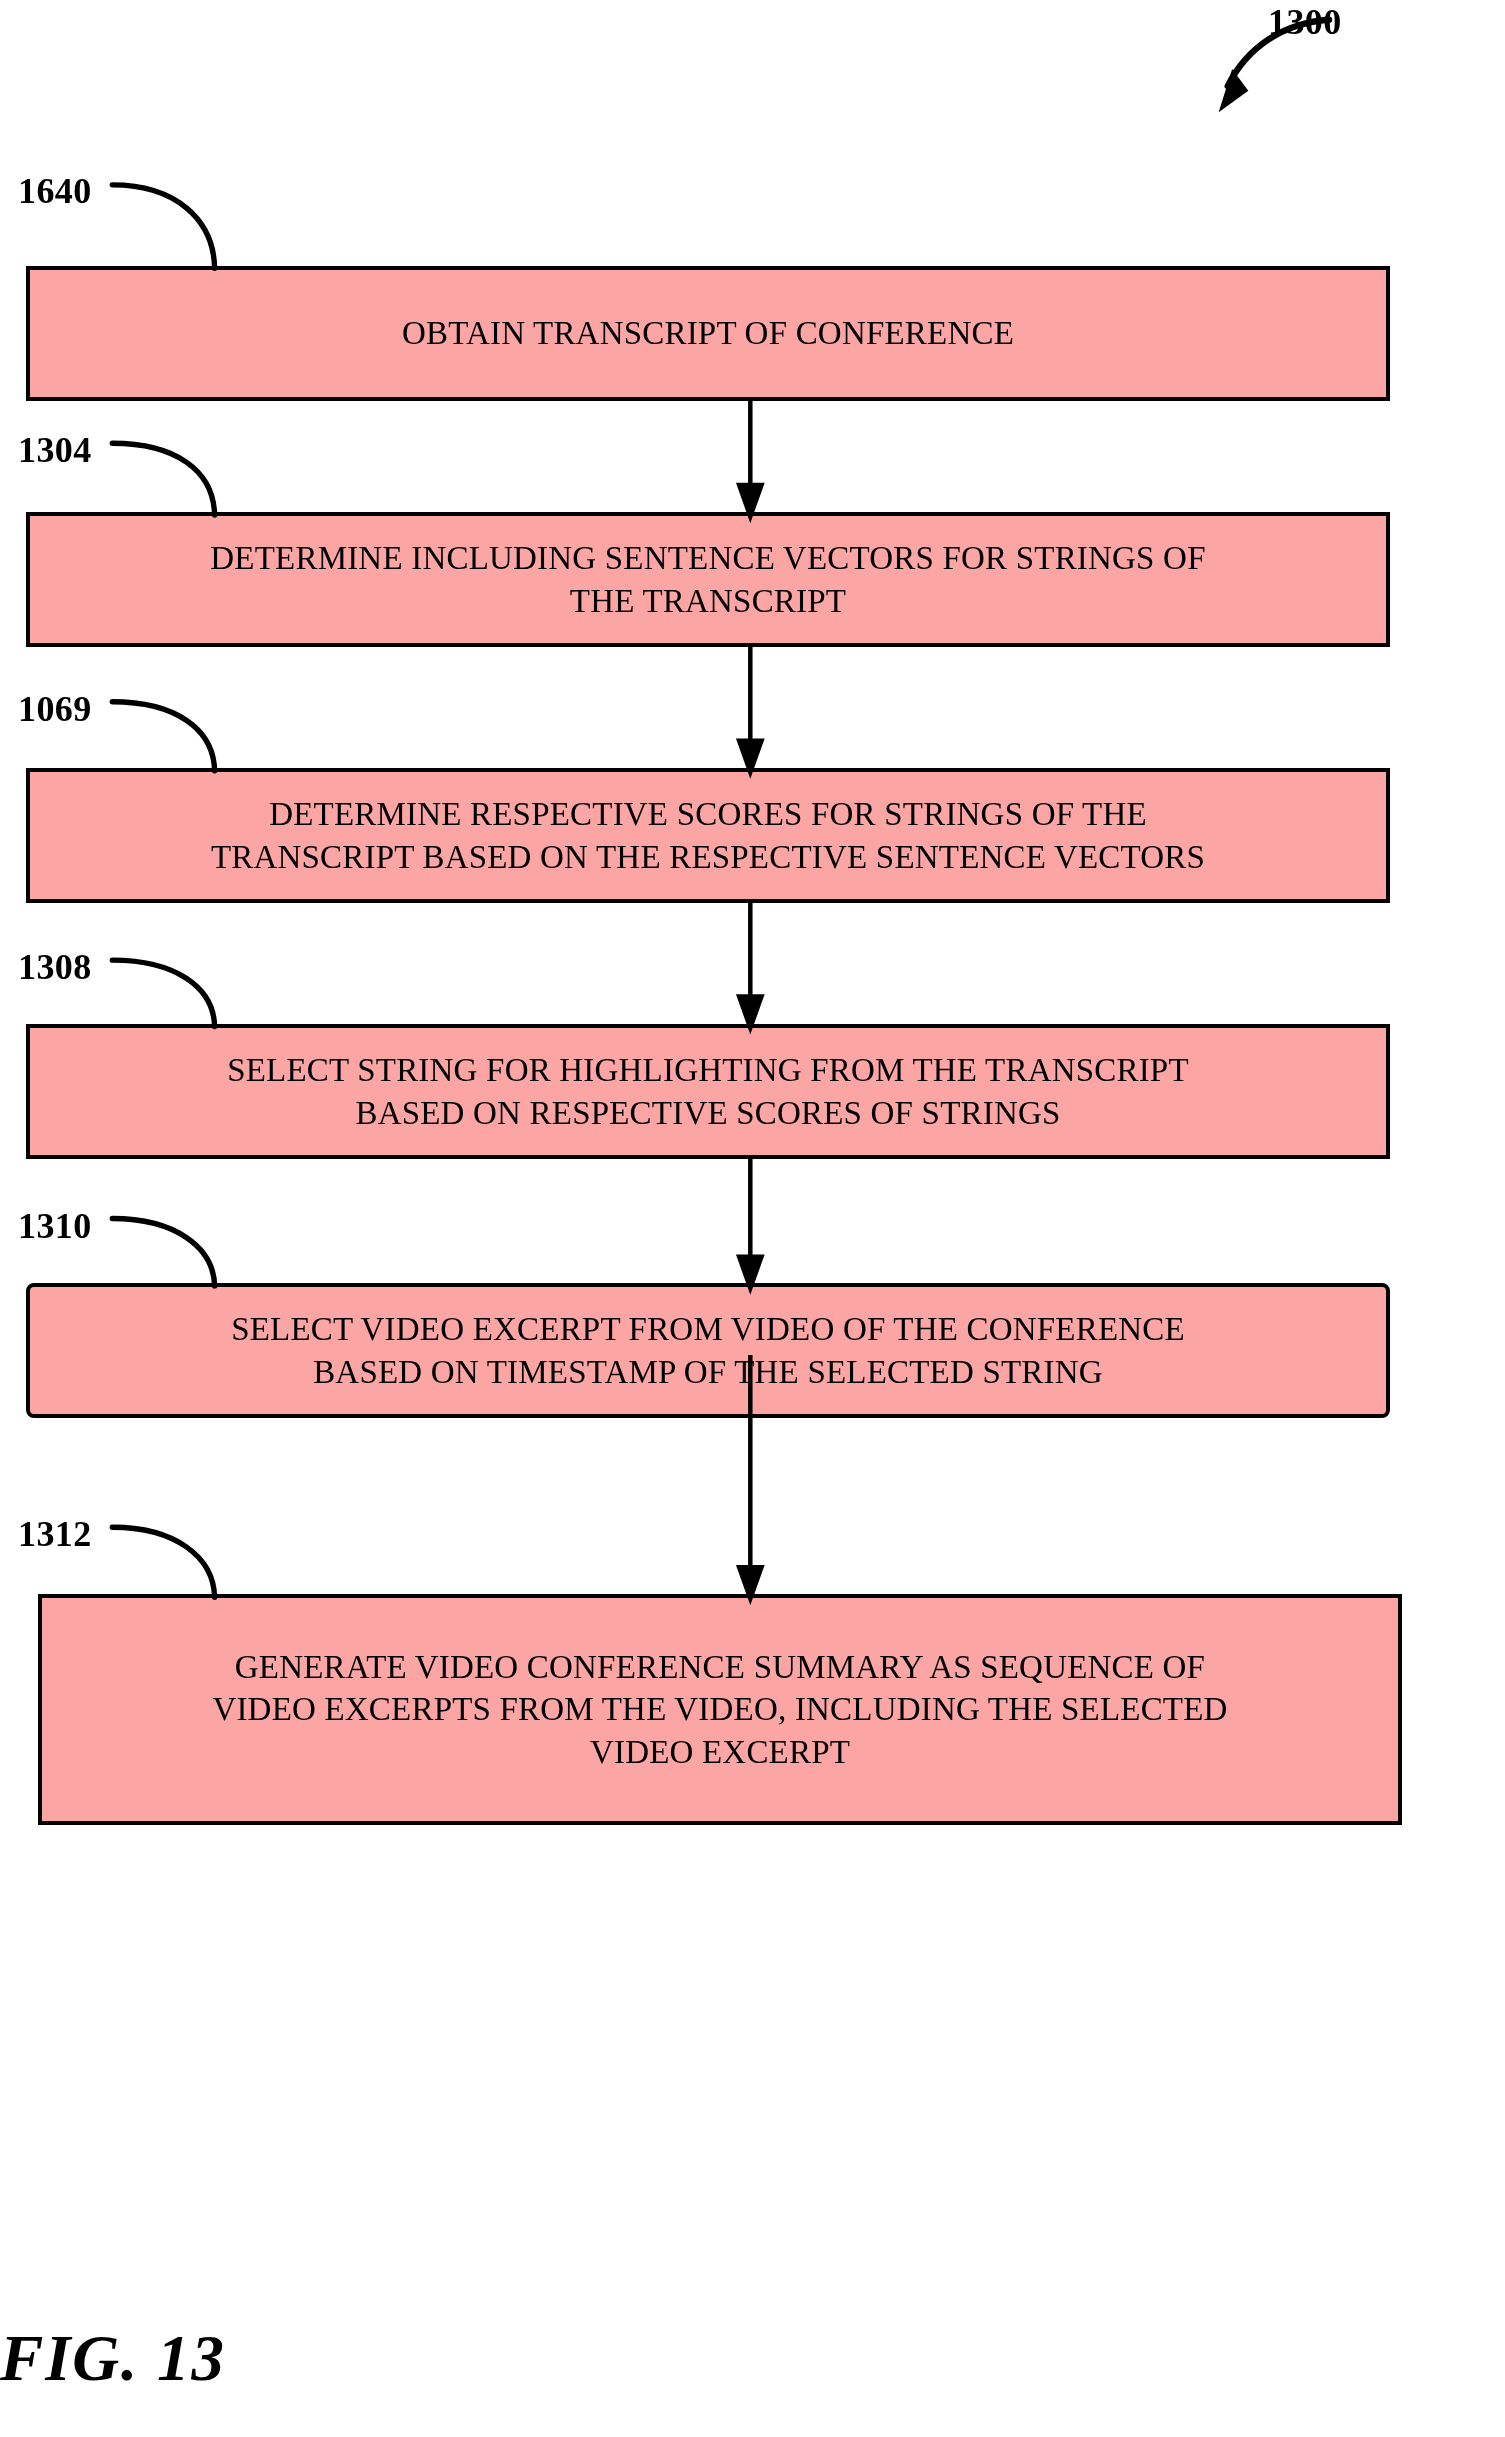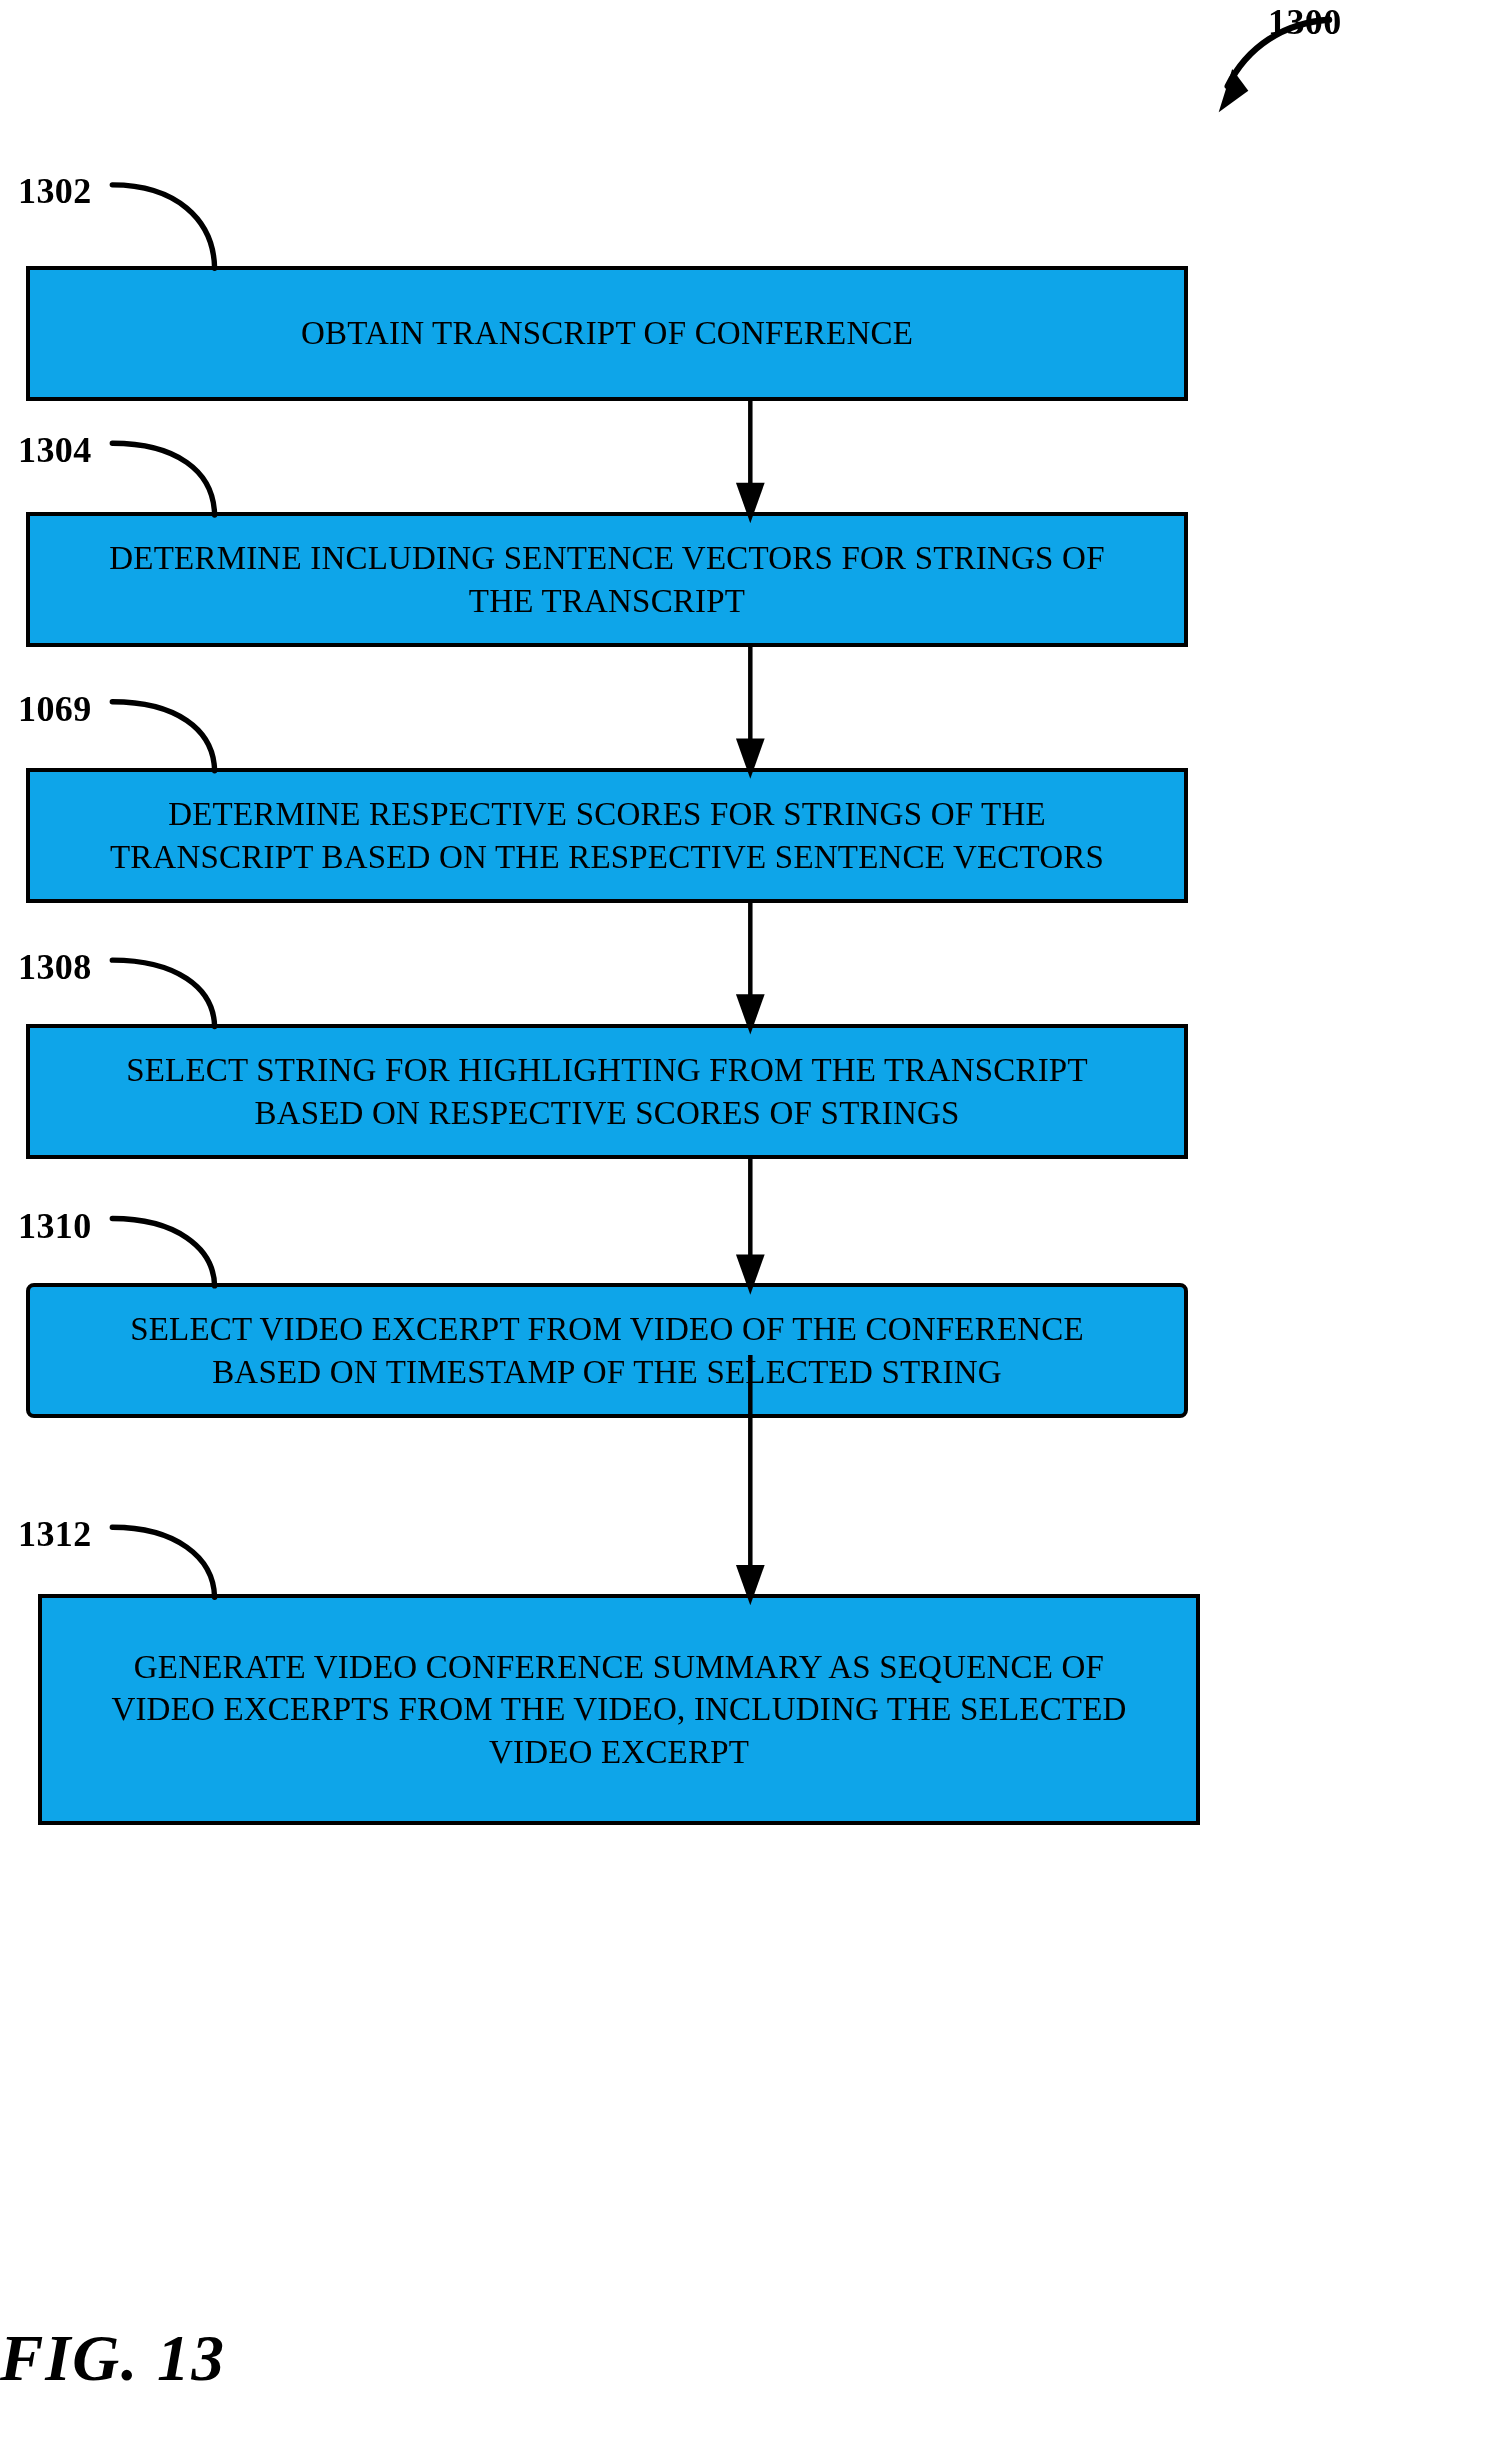--- a/index.html
+++ b/index.html
@@ -36,24 +36,24 @@
     font-size: 36px;
     letter-spacing: 0.4px;
     white-space: nowrap;
     line-height: 1;
   }
 
   
   .proc-box {
     position: absolute;
     left: 26px;
-    width: 1162px;
+    width: 1364px;
     box-sizing: border-box;
     border: 4.5px solid #000000;
-    background: #0ea5e9;
+    background: #fca5a5;
     display: flex;
     align-items: center;
     justify-content: center;
   }
   .proc-box .box-text {
     font-size: 33px;
     line-height: 1.28;
     text-align: center;
     padding: 0 16px;
     white-space: pre-line;
@@ -82,21 +82,21 @@
     font-style: italic;
   }
 </style>
 </head>
 <body>
 
 <div id="page">
 
   <div class="fig-ref" style="left:1268px; top:3.6px;">1300</div>
 
-  <div class="step-ref" style="left:18px; top:173px;">1302</div>
+  <div class="step-ref" style="left:18px; top:173px;">1640</div>
   <div class="step-ref" style="left:18px; top:432px;">1304</div>
   <div class="step-ref" style="left:18px; top:691px;">1069</div>
   <div class="step-ref" style="left:18px; top:949px;">1308</div>
   <div class="step-ref" style="left:18px; top:1208px;">1310</div>
   <div class="step-ref" style="left:18px; top:1516px;">1312</div>
 
   <div class="proc-box" style="top:266px; height:135px;">
     <div class="box-text">OBTAIN TRANSCRIPT OF CONFERENCE</div>
   </div>
 

